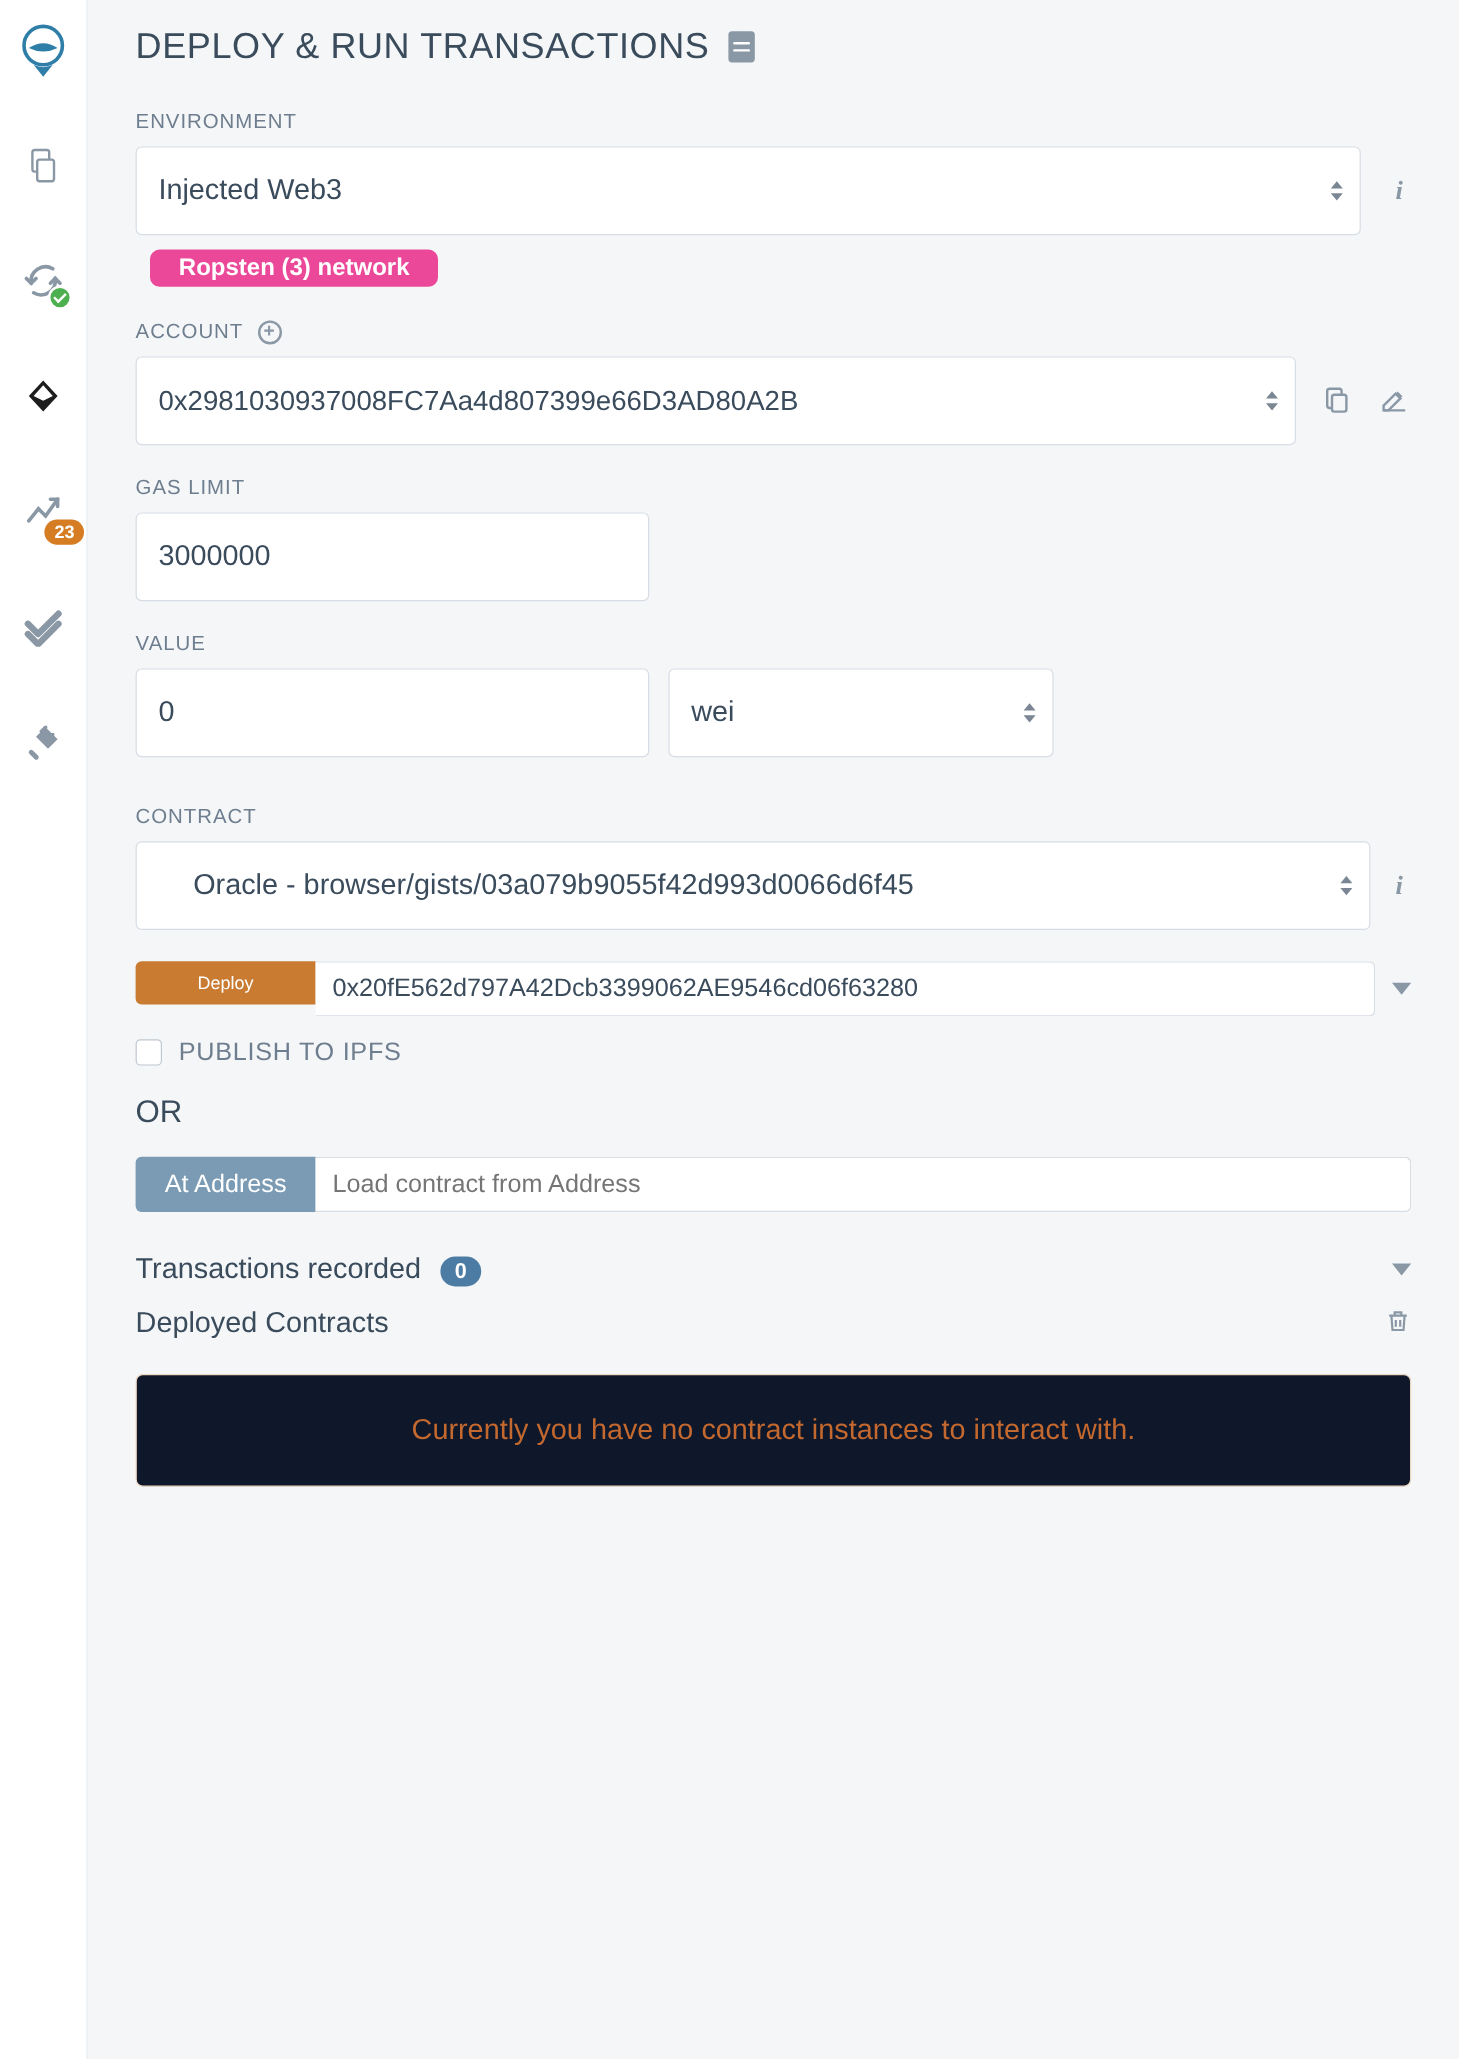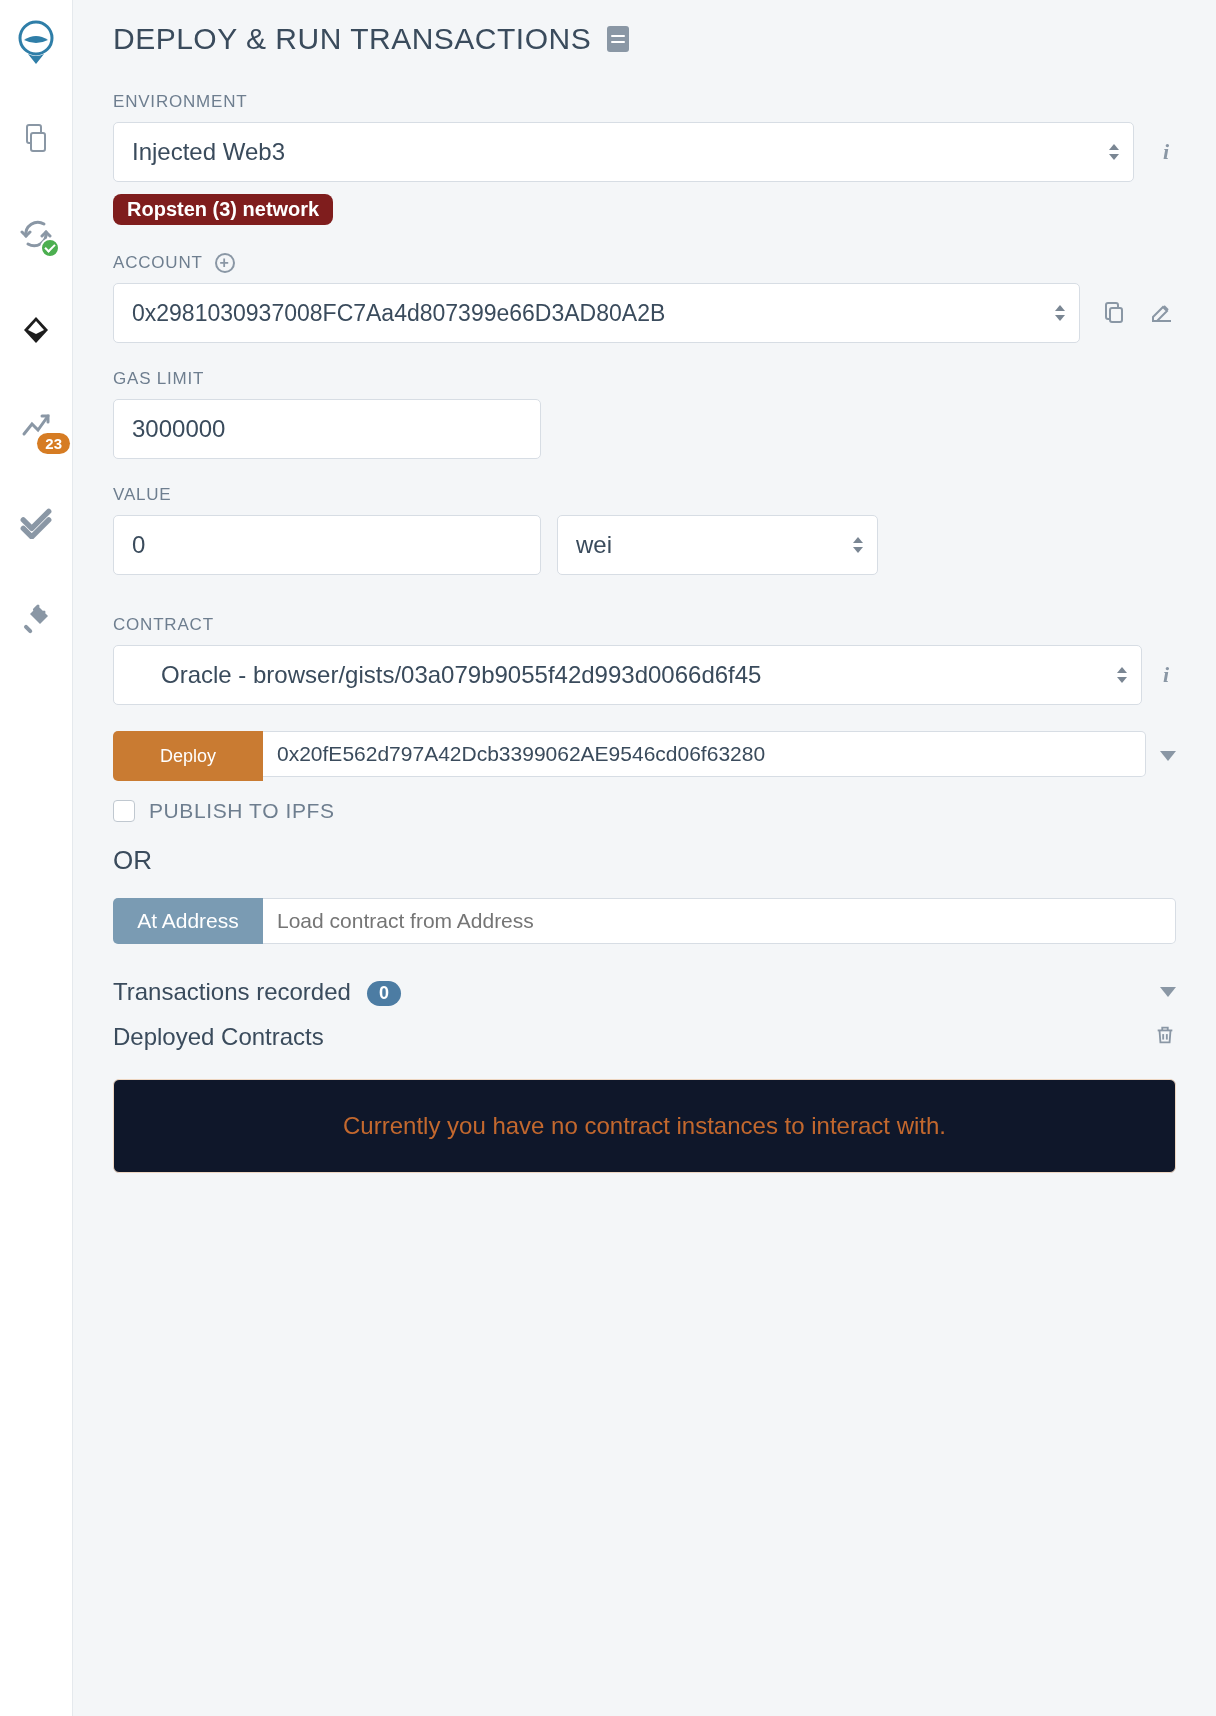--- a/index.html
+++ b/index.html
@@ -11,41 +11,41 @@
 .status-dot { position: absolute; bottom: 0px; right: 0px; width: 20px; height: 20px; background: #4caf50; border-radius: 50%; border: 2px solid #fff; display:flex;align-items:center;justify-content:center;}
 .status-dot::after{content:'';width:8px;height:4px;border-left:2px solid #fff;border-bottom:2px solid #fff;transform:rotate(-45deg);margin-top:-3px;}
 .badge { position: absolute; bottom: -4px; right: -10px; background: #d67c23; color: #fff; font-size: 15px; font-weight: 700; padding: 2px 8px; border-radius: 12px; }
 .main { flex: 1; padding: 22px 40px 40px 40px; overflow-y: auto; }
 .title-row { display: flex; align-items: center; gap: 16px; margin-bottom: 36px; }
 .title { font-size: 30px; font-weight: 400; letter-spacing: 0.5px; color: #3a4b5c; }
 .book-icon { width: 22px; height: 26px; background: #8a97a5; border-radius: 3px; display:flex; flex-direction:column; justify-content:space-evenly; padding:4px;}
 .book-icon::before,.book-icon::after{content:'';height:2px;background:#fff;border-radius:1px;}
 .label { font-size: 17px; font-weight: 400; letter-spacing: 0.8px; color: #6e7e8f; margin-bottom: 10px; display:flex; align-items:center; gap:12px;}
 .env-row { display: flex; align-items: center; gap: 22px; margin-bottom: 12px; }
-.select, .input { height: 60px; border: 1px solid #d7dde4; border-radius: 5px; background: #fff; font-size: 24px; color: #3a4b5c; padding: 0 18px; display: flex; align-items: center; position: relative; width: 100%;}
+.select, .input { height: 74px; border: 1px solid #d7dde4; border-radius: 5px; background: #fff; font-size: 24px; color: #3a4b5c; padding: 0 18px; display: flex; align-items: center; position: relative; width: 100%;}
 .select .spinners { position: absolute; right: 14px; top: 50%; transform: translateY(-50%); display: flex; flex-direction: column; gap: 4px; }
 .spinners .tri { width: 0; height: 0; border-left: 5px solid transparent; border-right: 5px solid transparent; }
 .spinners .up { border-bottom: 6px solid #7a8693; }
 .spinners .down { border-top: 6px solid #7a8693; }
 .env-wrap { flex: 1; }
 .info-icon { font-family: Georgia, serif; font-style: italic; font-weight: bold; font-size: 22px; color: #8a97a5; width: 20px; text-align:center; }
-.net-badge { display: inline-block; background: #7f1d1d; color: #fff; font-size: 20px; font-weight: 700; padding: 4px 14px; border-radius: 8px; margin-bottom: 28px; }
+.net-badge { display: inline-block; background: #ec4899; color: #fff; font-size: 20px; font-weight: 700; padding: 4px 24px; border-radius: 8px; margin-left: 12px; margin-bottom: 28px; }
 .plus-circle { width: 20px; height: 20px; border: 2.5px solid #8a97a5; border-radius: 50%; display:inline-flex; align-items:center; justify-content:center; color:#8a97a5; font-weight:bold; font-size:16px; line-height:1;}
 .account-row { display: flex; align-items: center; gap: 22px; margin-bottom: 26px; }
 .account-row .select { font-size: 23px; overflow:hidden; white-space:nowrap;}
 .icon-btn { width: 26px; height: 26px; color: #8a97a5; cursor:pointer; }
 .field-group{ margin-bottom: 26px;}
 .gas-input { width: 428px; }
 .value-row { display: flex; gap: 16px; }
 .value-row .input { flex: 0 0 428px; }
 .value-row .select { flex: 0 0 321px; }
 .contract-row { display: flex; align-items: center; gap: 14px; }
 .contract-row .select { flex: 1; font-size:24px; overflow:hidden; white-space:nowrap;padding-left:47px;}
 .deploy-row { display: flex; align-items: stretch; margin-top: 20px; }
-.deploy-btn { background: #c97b32; color: #fff; font-size: 18px; width: 150px; display: flex; align-items: center; justify-content: center; border-radius: 5px 0 0 5px; border:none; cursor:pointer; height:50px;}
+.deploy-btn { background: #c97b32; color: #fff; font-size: 15px; width: 150px; display: flex; align-items: center; justify-content: center; border-radius: 5px 0 0 5px; border:none; cursor:pointer; height:36px;}
 .deploy-input { flex: 1; border: 1px solid #d7dde4; border-left: none; border-radius: 0 5px 5px 0; background: #fff; font-size: 21px; color: #3a4b5c; padding: 0 14px; height:46px;}
 .chev-down { width:0;height:0;border-left:8px solid transparent;border-right:8px solid transparent;border-top:10px solid #8a97a5; margin-left:14px; align-self:center; cursor:pointer;}
 .ipfs-row { display:flex; align-items:center; gap:14px; margin-top:18px; }
 .checkbox { width:22px; height:22px; border:1.5px solid #c0c8d0; border-radius:4px; background:#fff; cursor:pointer; }
 .ipfs-label { font-size:21px; letter-spacing:0.6px; color:#6e7e8f; }
 .or { font-size:26px; color:#3a4b5c; margin:22px 0; }
 .ataddr-row { display:flex; align-items:stretch; height:46px; }
 .ataddr-btn { background:#7a9bb3; color:#fff; font-size:21px; width:150px; display:flex; align-items:center; justify-content:center; border-radius:5px 0 0 5px; border:none; cursor:pointer;}
 .ataddr-input { flex:1; border:1px solid #d7dde4; border-left:none; border-radius:0 5px 5px 0; background:#fff; font-size:21px; color:#3a4b5c; padding:0 14px;}
 .tx-row { display:flex; align-items:flex-end; gap:16px; margin-top:34px; }

